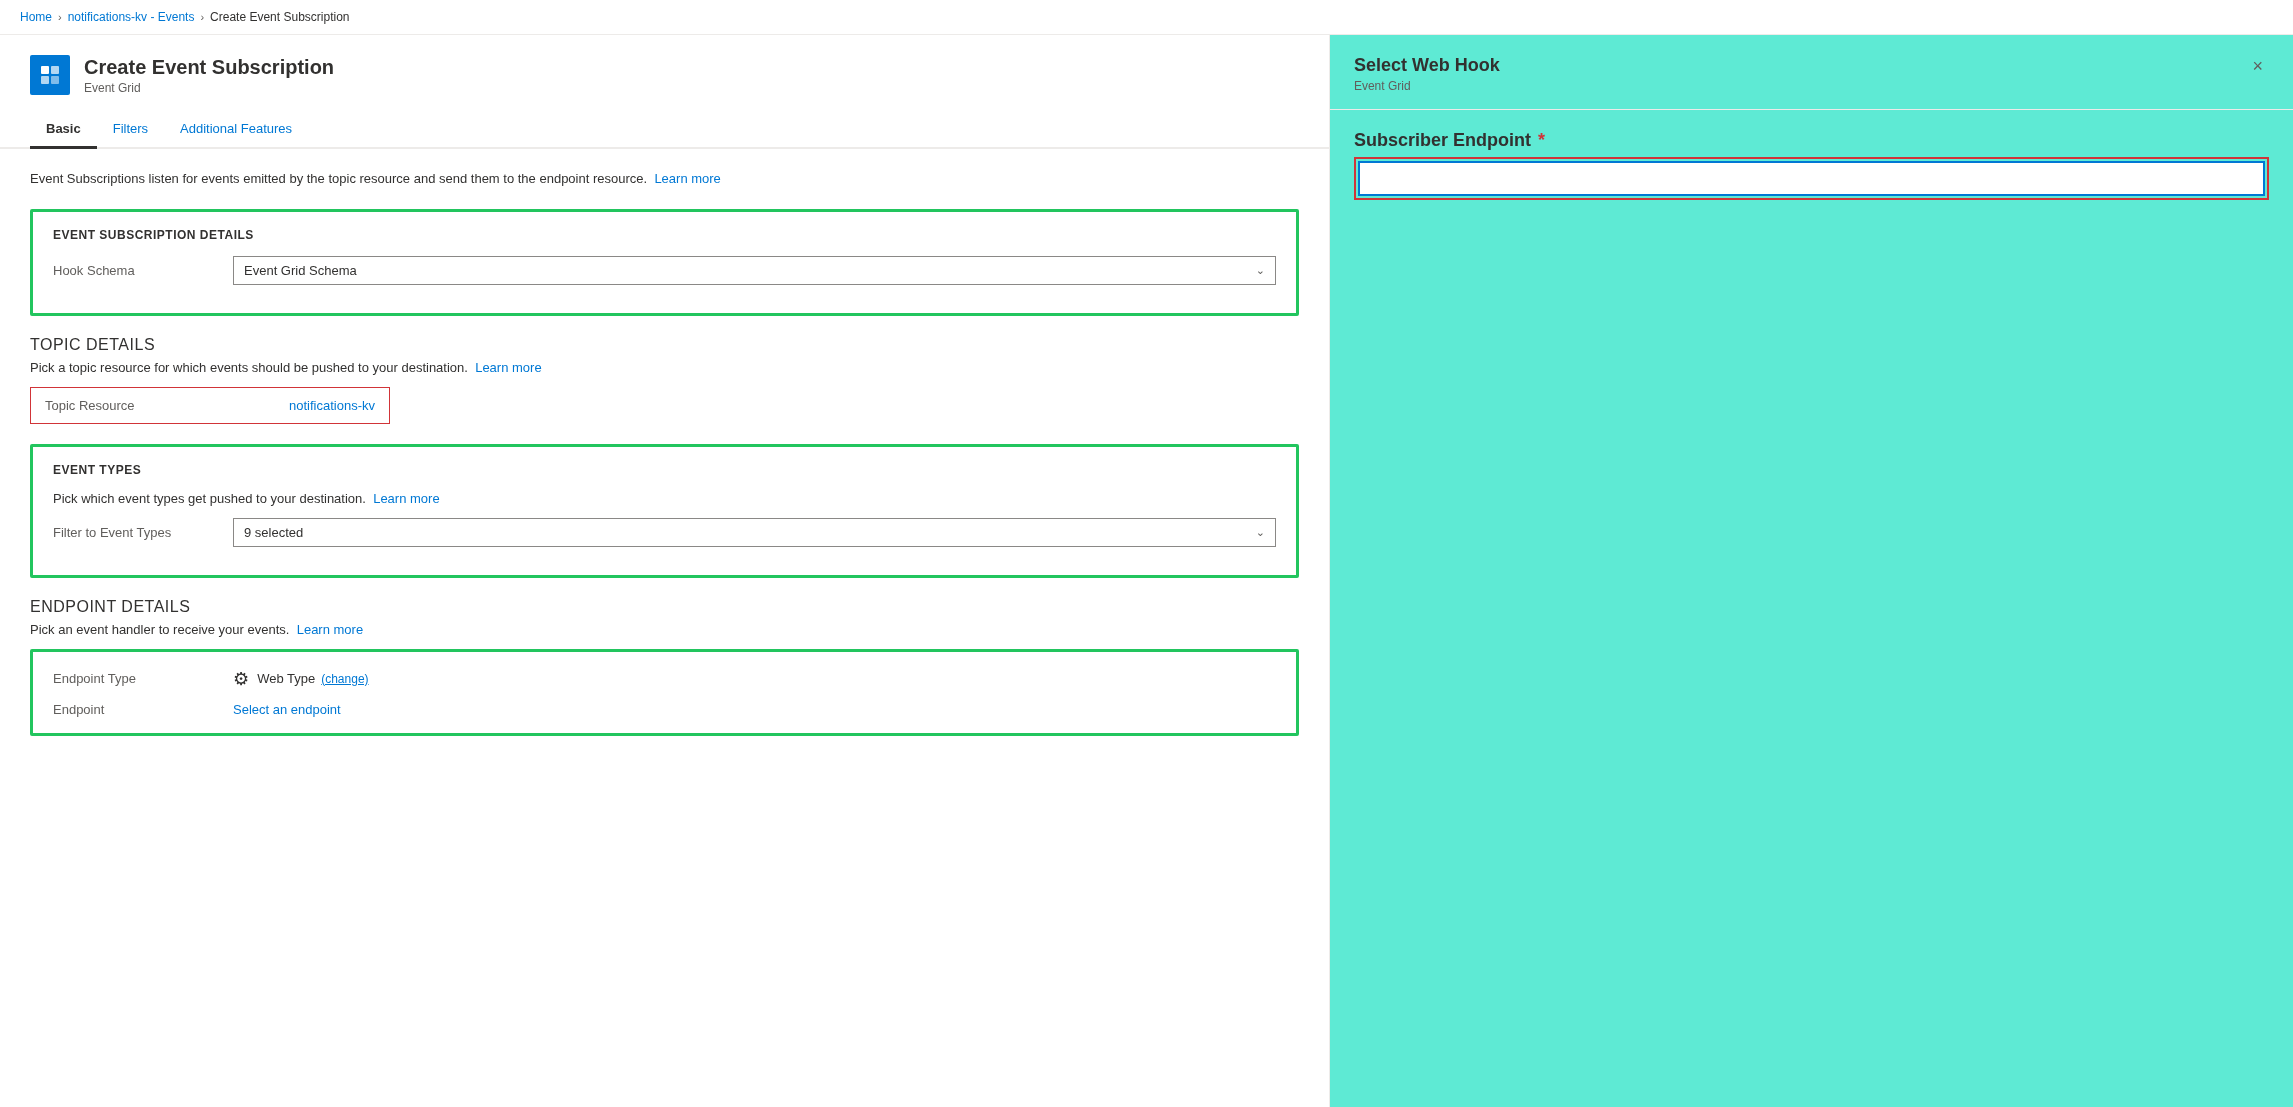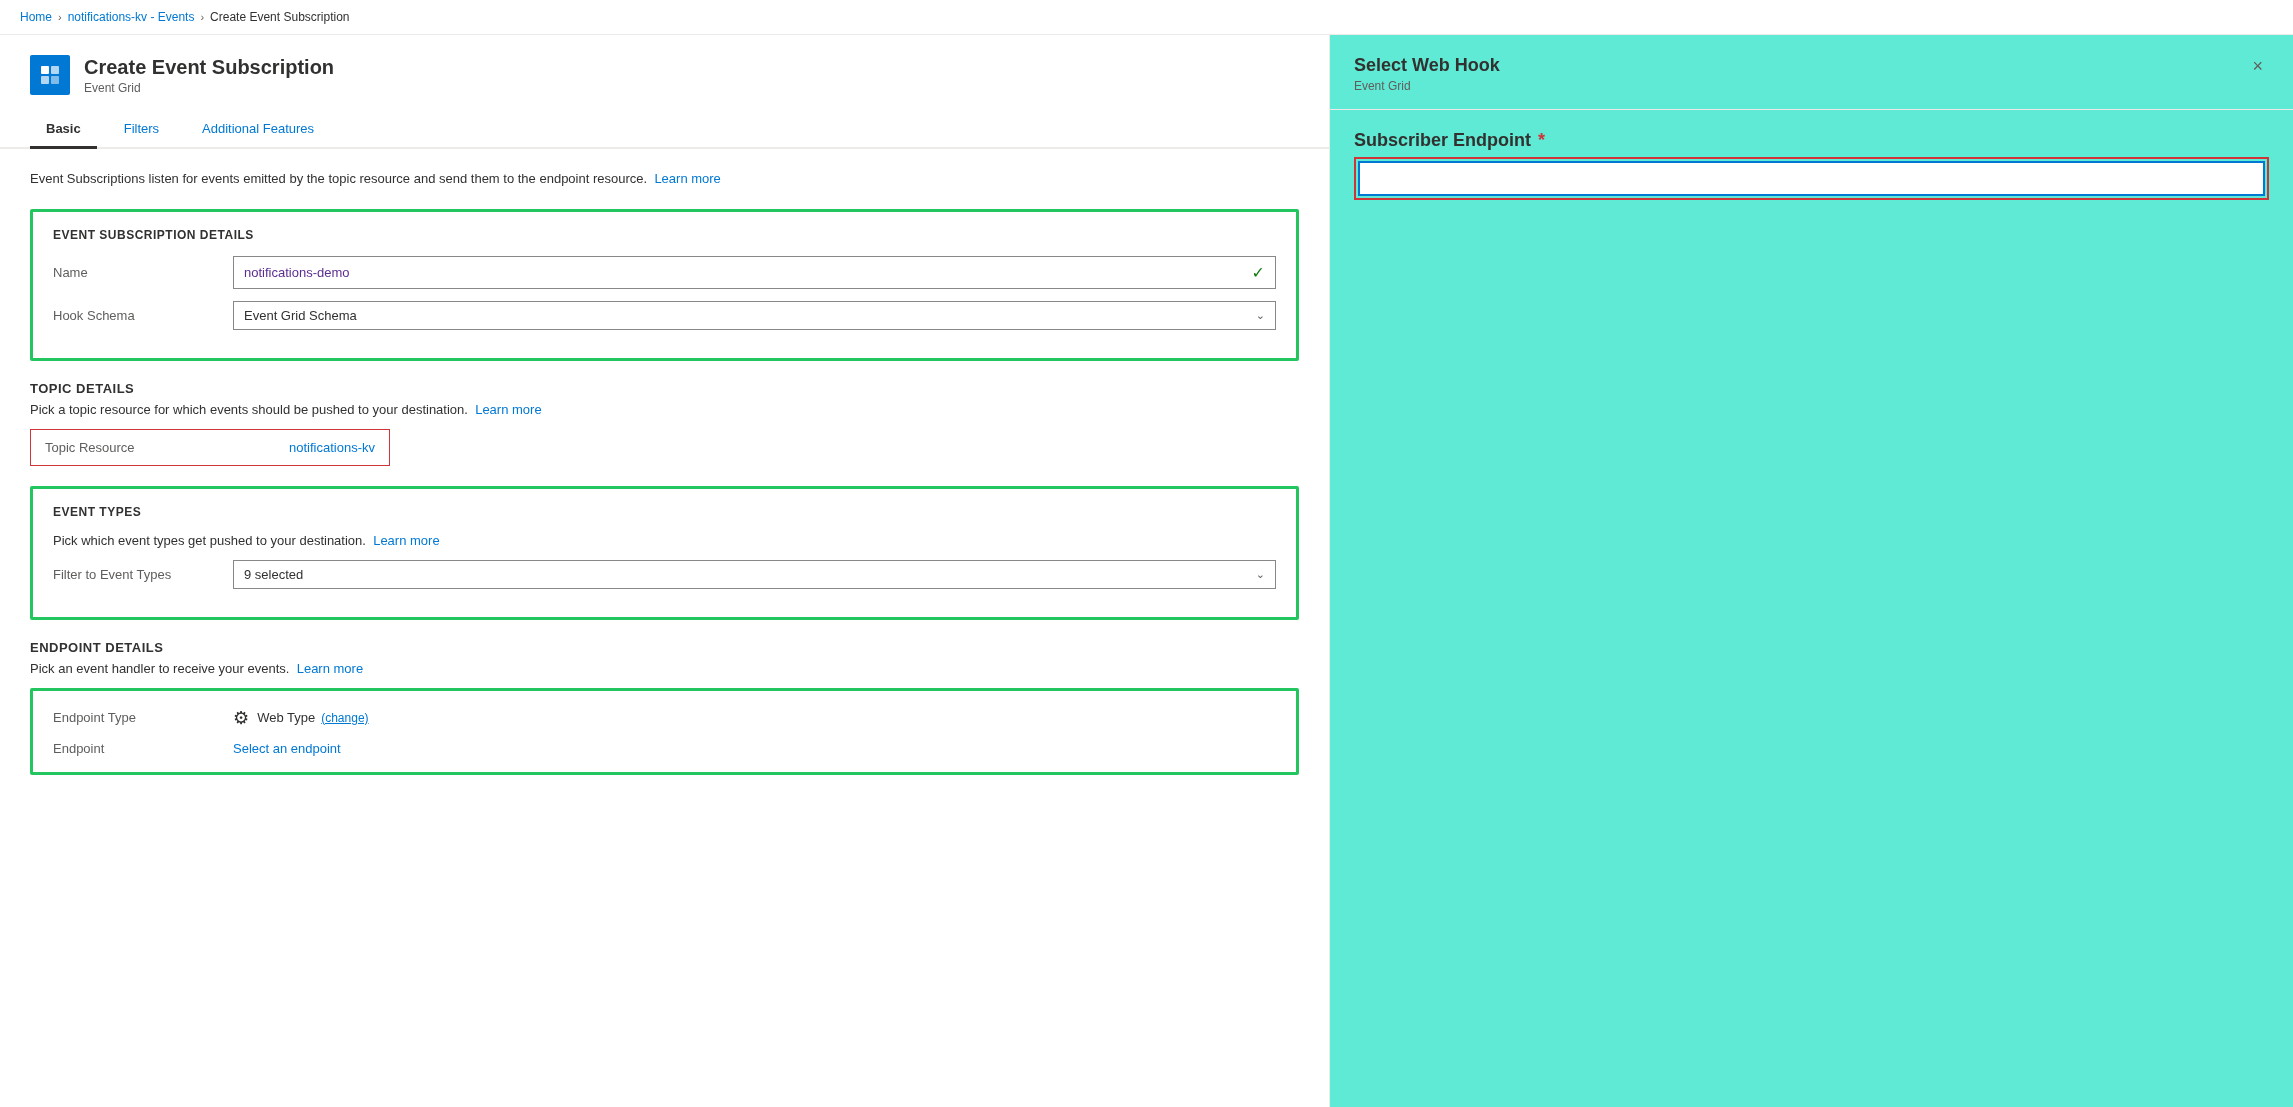--- a/index.html
+++ b/index.html
@@ -18,21 +18,21 @@
     .left-panel { width: 58%; background: #fff; overflow-y: auto; padding: 0; border-right: 1px solid #edebe9; }
 
     
     .page-header { padding: 20px 30px 0 30px; display: flex; align-items: center; gap: 14px; }
     .page-icon { width: 40px; height: 40px; background: #0078d4; display: flex; align-items: center; justify-content: center; border-radius: 2px; }
     .page-icon svg { fill: white; }
     .page-title-block h1 { font-size: 20px; font-weight: 600; color: #323130; }
     .page-title-block .subtitle { font-size: 12px; color: #605e5c; margin-top: 2px; }
 
     
-    .tabs { display: flex; gap: 11px; padding: 0 30px; margin-top: 16px; border-bottom: 2px solid #edebe9; }
+    .tabs { display: flex; gap: 0; padding: 0 30px; margin-top: 16px; border-bottom: 2px solid #edebe9; }
     .tab { padding: 10px 16px; font-size: 13px; cursor: pointer; color: #323130; border-bottom: 3px solid transparent; margin-bottom: -2px; text-decoration: none; }
     .tab.active { color: #323130; border-bottom: 3px solid #323130; font-weight: 600; }
     .tab.link-tab { color: #0078d4; text-decoration: none; }
 
     
     .panel-content { padding: 20px 30px; }
 
     .description-text { font-size: 13px; color: #323130; margin-bottom: 20px; line-height: 1.5; }
     .description-text a { color: #0078d4; text-decoration: none; }
 
@@ -68,21 +68,21 @@
     .field-label-required { font-size: 18px; font-weight: 600; color: #323130; margin-bottom: 6px; }
     .required-star { color: #d13438; margin-left: 2px; }
 
     .endpoint-input-wrapper { border: 2px solid #d13438; padding: 2px; }
     .endpoint-input { width: 100%; border: 2px solid #0078d4; padding: 8px 10px; font-size: 13px; outline: none; }
 
     
     .link { color: #0078d4; text-decoration: none; cursor: pointer; }
     .change-link { color: #0078d4; font-size: 12px; margin-left: 6px; cursor: pointer; }
 
-    .section-no-border-title { font-size: 13px; font-weight: 700; text-transform: uppercase; letter-spacing: 0.5px; color: #323130; margin-bottom: 6px; }
+    .section-no-border-title { font-size: 16px; font-weight: 400; text-transform: uppercase; letter-spacing: 0.5px; color: #323130; margin-bottom: 6px; }
     .section-description { font-size: 13px; color: #323130; margin-bottom: 12px; }
     .section-description a { color: #0078d4; }
   </style>
 </head>
 <body>
 
 <div class="breadcrumb">
   <a href="#">Home</a>
   <span class="breadcrumb-sep">›</span>
   <a href="#">notifications-kv - Events</a>
@@ -118,29 +118,20 @@
     <div class="panel-content">
 
       <p class="description-text">
         <span>Event Subscriptions listen for events emitted by the topic resource and send them to the endpoint resource.</span>
         &nbsp;<a href="#">Learn more</a>
       </p>
 
       <div class="section-box">
         <div class="section-title">EVENT SUBSCRIPTION DETAILS</div>
 
-        <div class="field-row">
-          <div class="field-label">Name</div>
-          <div class="field-value">
-            <div class="input-field with-check" style="display:flex; align-items:center;">
-              <span style="flex:1; color:#5c2d91;">notifications-demo</span>
-              <span class="check-icon">✓</span>
-            </div>
-          </div>
-        </div>
 
         <div class="field-row">
           <div class="field-label">Hook Schema</div>
           <div class="field-value">
             <div class="select-field">
               <span>Event Grid Schema</span>
               <span class="chevron">⌄</span>
             </div>
           </div>
         </div>

